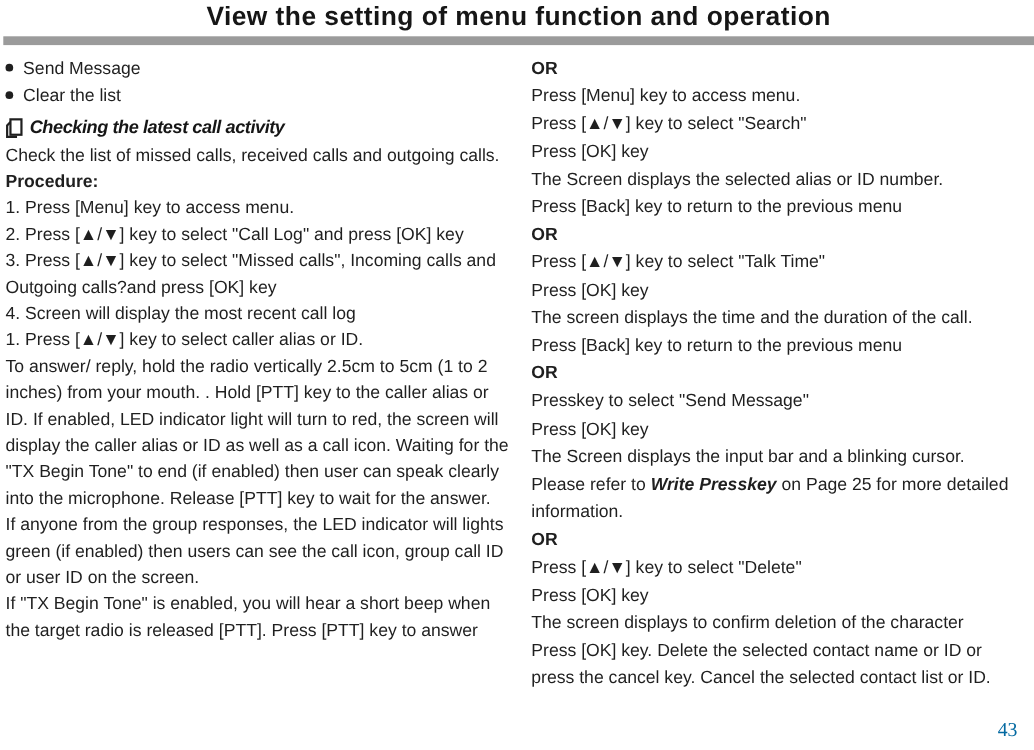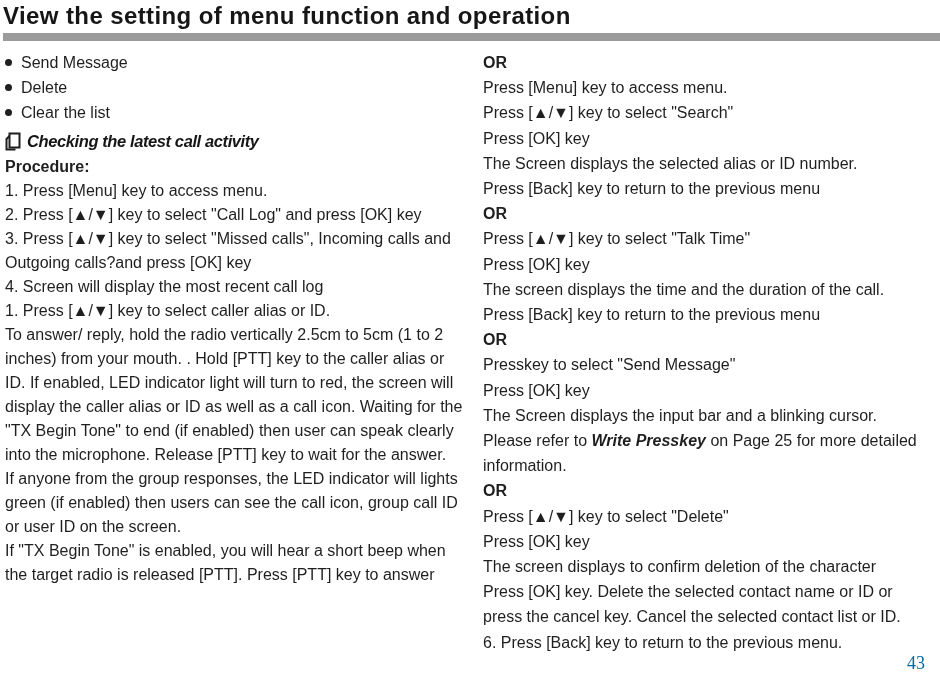--- a/index.html
+++ b/index.html
@@ -5,21 +5,21 @@
   * { box-sizing: border-box; margin: 0; padding: 0; }
   html, body { width: 940px; height: 682px; }
   body {
     background: #ffffff;
     color: #1f1f1f;
     font-family: "Liberation Sans", sans-serif;
     position: relative;
     overflow: hidden;
   }
   
-  .page-header { padding: 2px 0 0 3px; }
+  .page-header { padding: 2px 0 0 3px; text-align: center; }
   .page-title {
     font-size: 24px;
     font-weight: bold;
     letter-spacing: 0.4px;
     color: #161616;
     line-height: 27px;
   }
   .title-rule {
     height: 8px;
     background: #9b9b9b;
@@ -86,34 +86,34 @@
 <header class="page-header">
   <h1 class="page-title">View the setting of menu function and operation</h1>
   <div class="title-rule"></div>
 </header>
 
 <main class="columns">
 
   <section class="col-left">
     <ul class="bullets">
       <li><span class="dot"></span><span>Send Message</span></li>
-      <li><span class="dot"></span><span>Delete</span></li>
       <li><span class="dot"></span><span>Clear the list</span></li>
     </ul>
 
     <h2 class="subhead">
       <span class="doc-icon">
         <svg width="16" height="19" viewBox="0 0 16 19" aria-hidden="true">
           <rect x="4.5" y="1.5" width="10" height="14" fill="#ffffff" stroke="#1f1f1f" stroke-width="2"></rect>
           <path d="M4.5 4 L1.5 7 L1.5 17.5 L10.5 17.5" fill="none" stroke="#1f1f1f" stroke-width="2"></path>
         </svg>
       </span>
       <span>Checking the latest call activity</span>
     </h2>
 
+    <p>Check the list of missed calls, received calls and outgoing calls.</p>
     <p class="bold">Procedure:</p>
 
     <p>1. Press [Menu] key to access menu.</p>
     <p>2. Press [▲/▼] key to select "Call Log" and press [OK] key</p>
     <p>3. Press [▲/▼] key to select "Missed calls", Incoming calls and Outgoing calls?and press [OK] key</p>
     <p>4. Screen will display the most recent call log</p>
     <p>1. Press [▲/▼] key to select caller alias or ID.</p>
 
     <p>To answer/ reply, hold the radio vertically 2.5cm to 5cm (1 to 2 inches) from your mouth. . Hold [PTT] key to the caller alias or ID. If enabled, LED indicator light will turn to red, the screen will display the caller alias or ID as well as a call icon. Waiting for the "TX Begin Tone" to end (if enabled) then user can speak clearly into the microphone. Release [PTT] key to wait for the answer.</p>
     <p>If anyone from the group responses, the LED indicator will lights green (if enabled) then users can see the call icon, group call ID or user ID on the screen.</p>
@@ -135,18 +135,17 @@
     <p class="bold">OR</p>
     <p>Presskey to select "Send Message"</p>
     <p>Press [OK] key</p>
     <p>The Screen displays the input bar and a blinking cursor.</p>
     <p><span>Please refer to </span><b><i>Write Presskey</i></b><span> on Page 25 for more detailed information.</span></p>
     <p class="bold">OR</p>
     <p>Press [▲/▼] key to select "Delete"</p>
     <p>Press [OK] key</p>
     <p>The screen displays to confirm deletion of the character</p>
     <p>Press [OK] key. Delete the selected contact name or ID or press the cancel key. Cancel the selected contact list or ID.</p>
-    <p>6. Press [Back] key to return to the previous menu.</p>
   </section>
 
 </main>
 
 <div class="page-number">43</div>
 
 </body></html>

